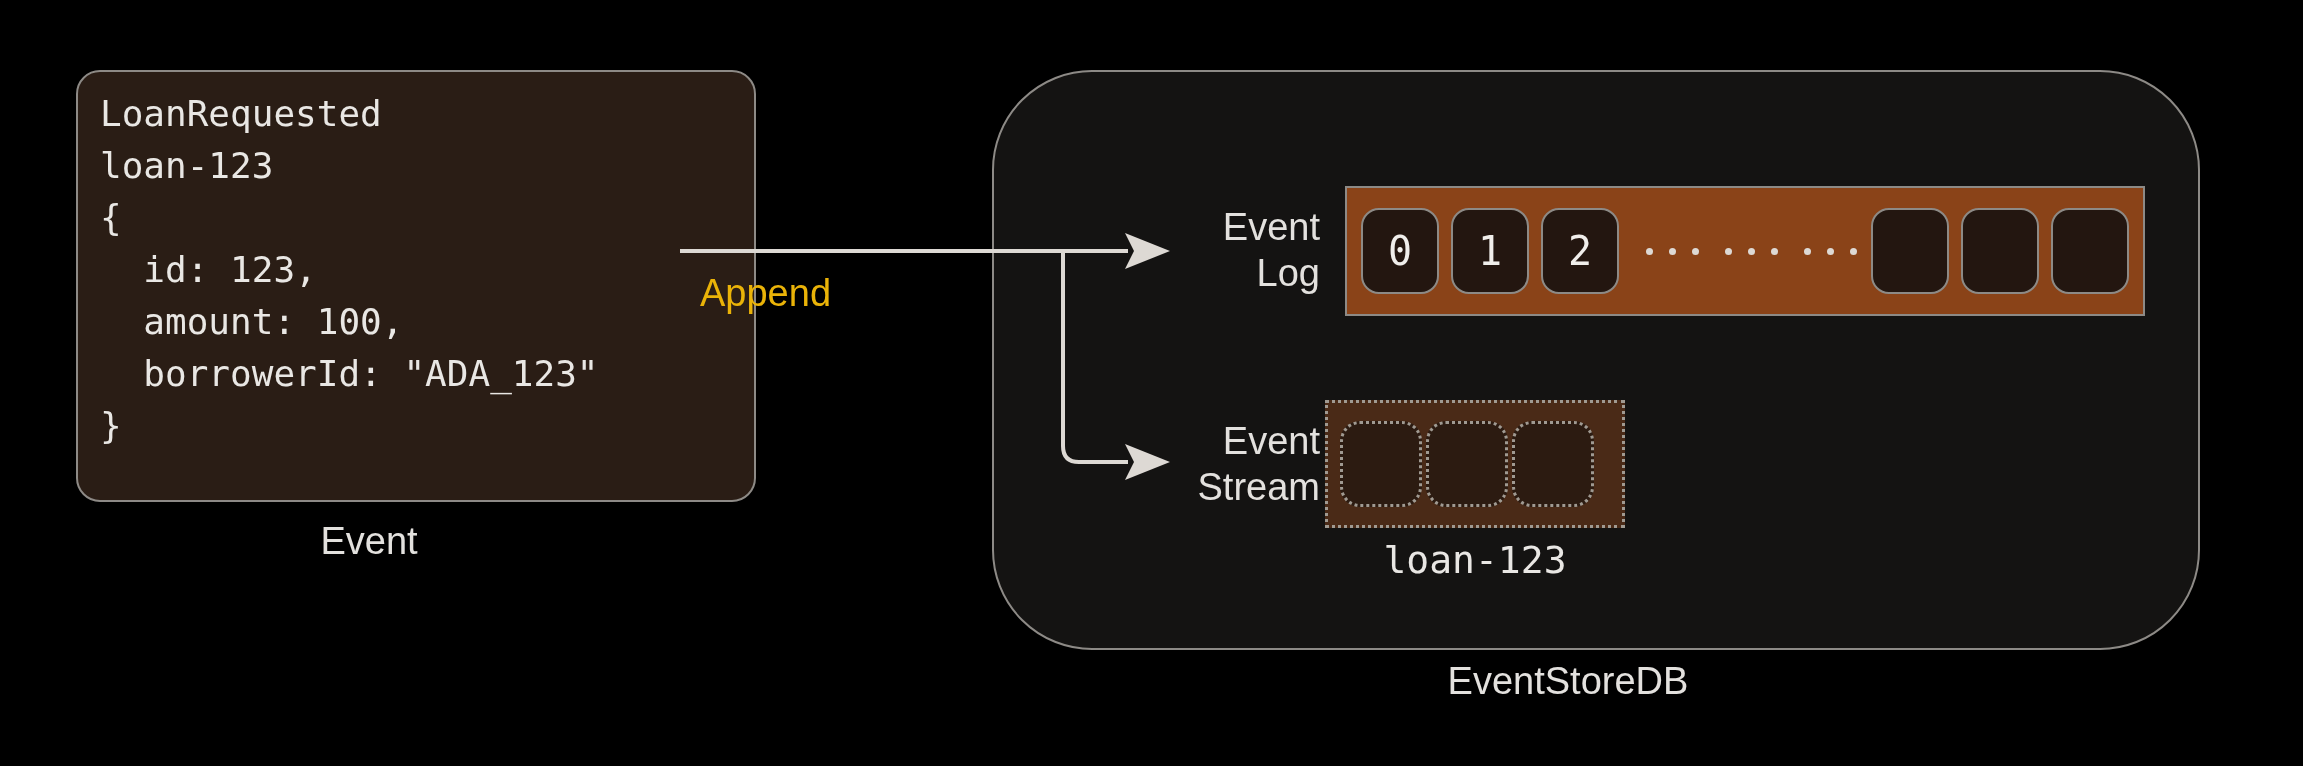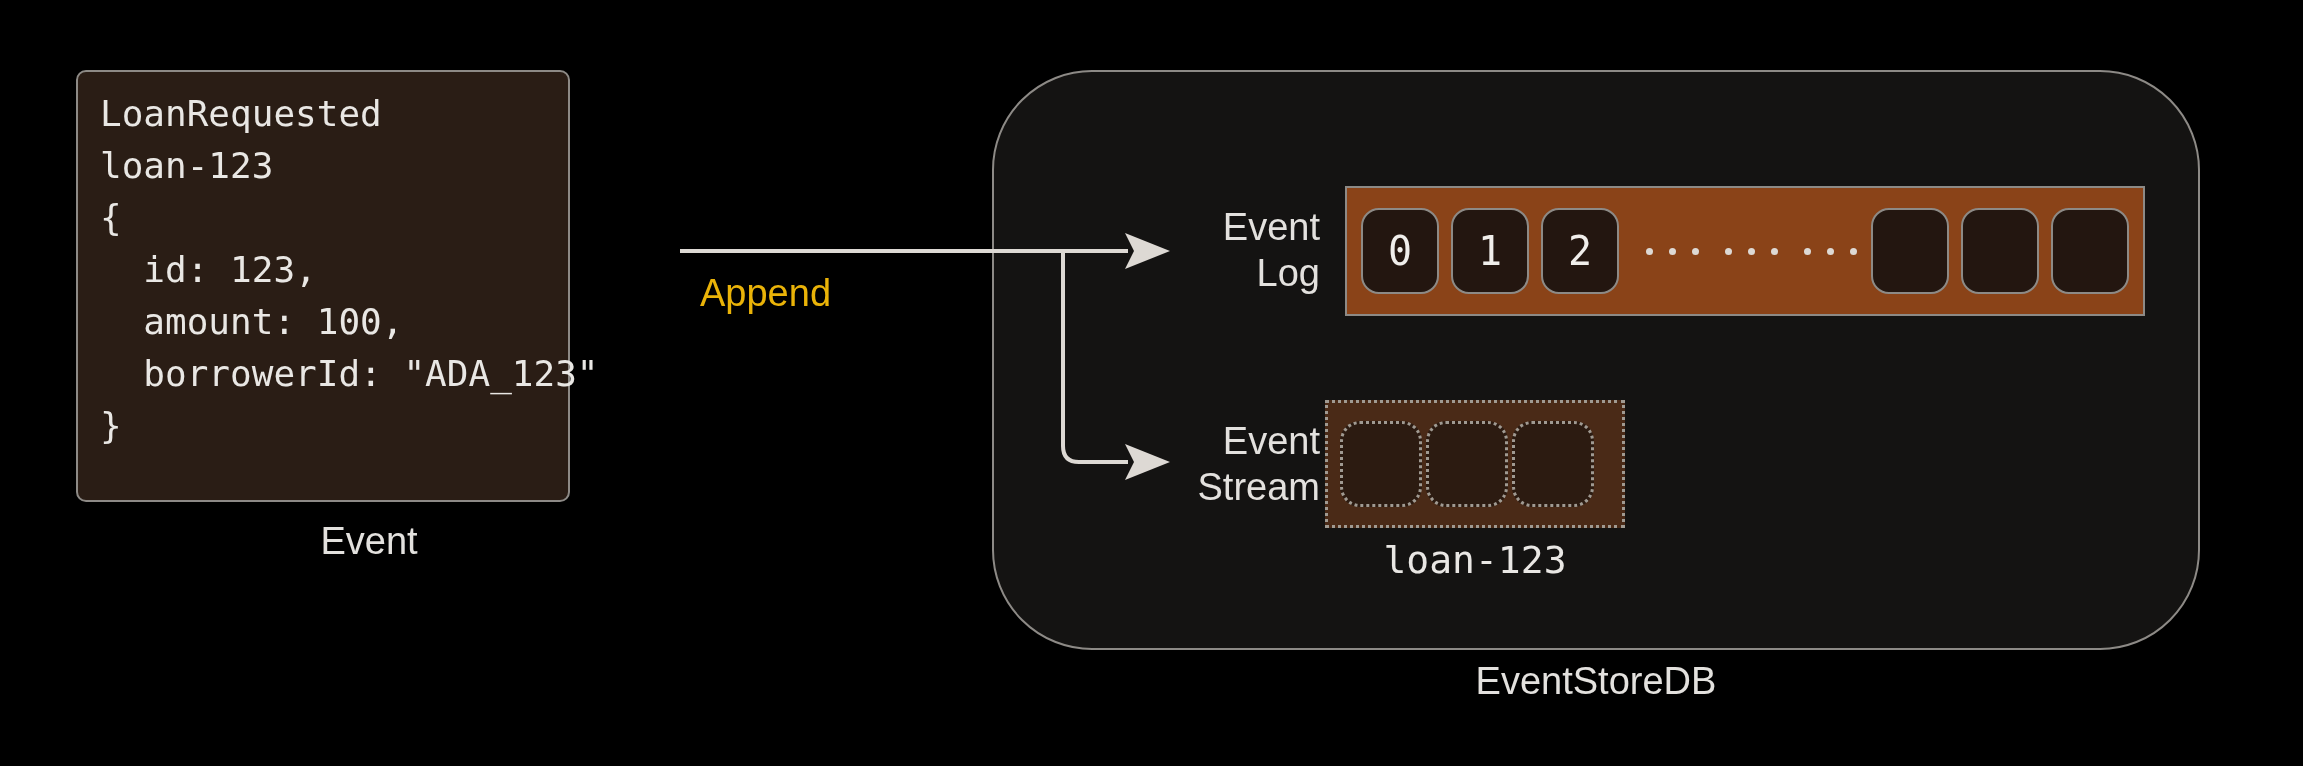--- a/index.html
+++ b/index.html
@@ -17,26 +17,26 @@
     height: 766px;
     background: #000000;
     overflow: hidden;
   }
 
   
   .event-card {
     position: absolute;
     left: 76px;
     top: 70px;
-    width: 494px;
+    width: 680px;
     height: 432px;
     box-sizing: border-box;
     background: #2a1d15;
     border: 2px solid #8d8a86;
-    border-radius: 10px;
+    border-radius: 24px;
   }
   .event-code {
     position: absolute;
     left: 22px;
     top: 16px;
     font-family: "DejaVu Sans Mono", monospace;
     font-size: 36px;
     line-height: 52px;
     color: #e9e7e4;
     white-space: pre;
@@ -59,21 +59,21 @@
     top: 70px;
     width: 1208px;
     height: 580px;
     box-sizing: border-box;
     background: #141312;
     border: 2px solid #8d8a86;
     border-radius: 100px;
   }
   .esdb-caption {
     position: absolute;
-    left: 992px;
+    left: 964px;
     top: 660px;
     width: 1208px;
     text-align: center;
     font-size: 38px;
     color: #e3e1de;
   }
 
   
   .row-label {
     position: absolute;

